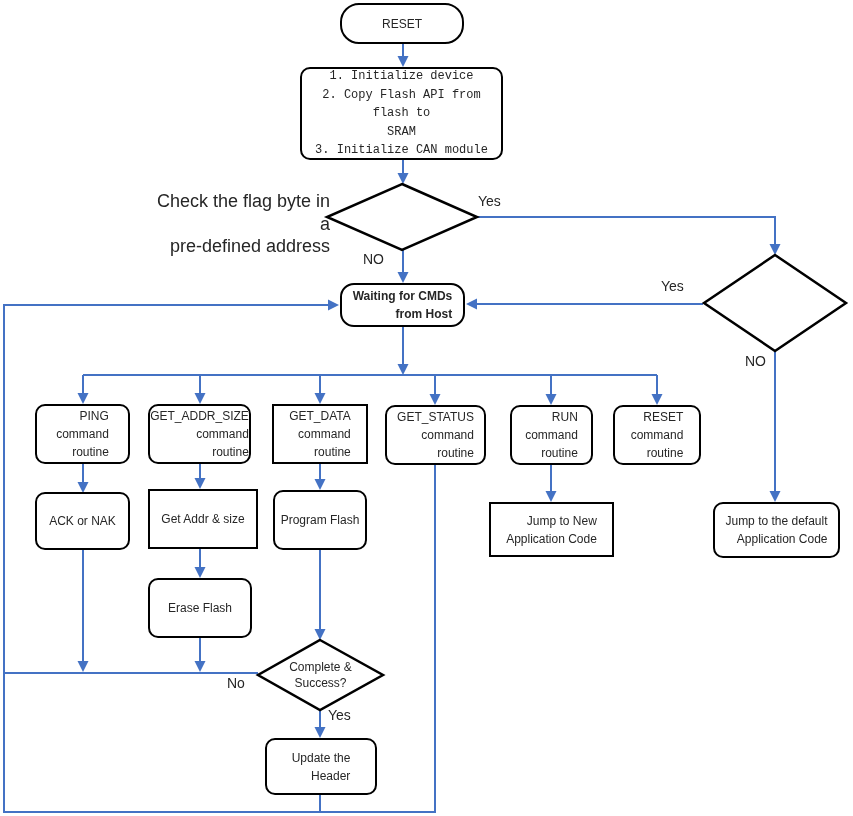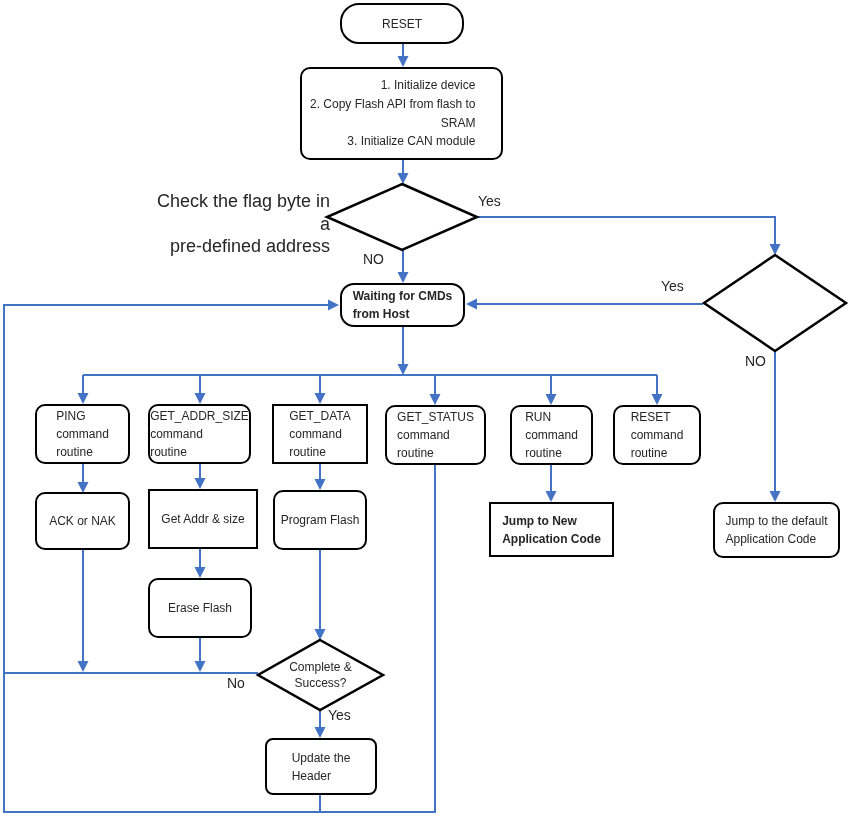--- a/index.html
+++ b/index.html
@@ -13,27 +13,27 @@
     position:relative;width:853px;height:816px;background:#ffffff;overflow:hidden;
   }
   #flow-svg{position:absolute;left:0;top:0;}
   #flow-svg .conn{stroke:var(--line);stroke-width:2;fill:none;}
   #flow-svg .arrow{fill:var(--line);stroke:none;}
   #flow-svg .diamond{fill:#ffffff;stroke:var(--border);stroke-width:2.5;stroke-linejoin:miter;}
   .node{
     position:absolute;box-sizing:border-box;background:#ffffff;
     border:2px solid var(--border);
     display:flex;align-items:center;justify-content:center;
-    text-align:left;white-space:pre-line;
+    text-align:right;white-space:pre-line;
     font-size:12px;line-height:1.5;color:var(--text);
   }
   .rounded{border-radius:10px;}
   .pill{border-radius:19px;}
   .r14{border-radius:14px;}
-  .left-align{justify-content:flex-start;text-align:right;padding:4px 8px;line-height:1.55;}
+  .left-align{justify-content:flex-start;text-align:center;padding:4px 8px;line-height:1.55;font-family:Liberation Mono, monospace;}
   .dlabel{
     position:absolute;display:flex;align-items:center;justify-content:center;
     text-align:center;white-space:pre-line;font-size:12px;line-height:1.35;
     color:var(--text);pointer-events:none;
   }
   .elabel{
     position:absolute;font-size:14px;color:var(--text);white-space:pre-line;line-height:1.2;
   }
   .annotation{
     position:absolute;font-size:18px;color:var(--text);white-space:pre-line;
@@ -144,32 +144,32 @@
   <div class="node rounded" style="left:613px;top:405px;width:88px;height:60px;">RESET
 command
 routine</div>
 
   <div class="node rounded" style="left:35px;top:492px;width:95px;height:58px;">ACK or NAK</div>
 
   <div class="node" style="left:148px;top:489px;width:110px;height:60px;">Get Addr &amp; size</div>
 
   <div class="node rounded" style="left:273px;top:490px;width:94px;height:60px;">Program Flash</div>
 
-  <div class="node" style="left:489px;top:502px;width:125px;height:55px;font-weight:bold;">Jump to New
+  <div class="node" style="left:489px;top:502px;width:125px;height:55px;">Jump to New
 Application Code</div>
 
   <div class="node rounded" style="left:713px;top:502px;width:127px;height:56px;">Jump to the default
 Application Code</div>
 
   <div class="node rounded" style="left:148px;top:578px;width:104px;height:60px;">Erase Flash</div>
 
   <div class="dlabel" style="left:263px;top:657px;width:115px;height:36px;">Complete &amp;
 Success?</div>
 
-  <div class="node rounded" style="left:265px;top:738px;width:112px;height:57px;border-radius:8px;">Update the
+  <div class="node rounded" style="left:265px;top:738px;width:112px;height:57px;">Update the
 Header</div>
 
   <div class="elabel" style="left:478px;top:193px;">Yes</div>
   <div class="elabel" style="left:363px;top:251px;">NO</div>
   <div class="elabel" style="left:661px;top:278px;">Yes</div>
   <div class="elabel" style="left:745px;top:353px;">NO</div>
   <div class="elabel" style="left:227px;top:675px;">No</div>
   <div class="elabel" style="left:328px;top:707px;">Yes</div>
 
 </div>

